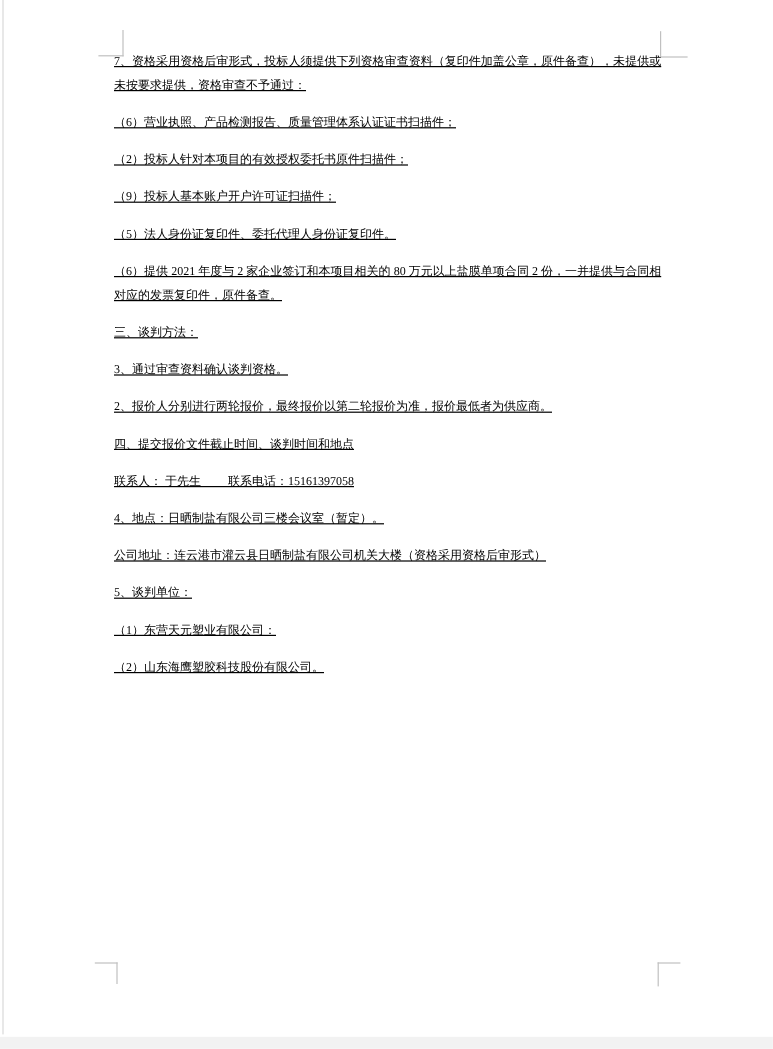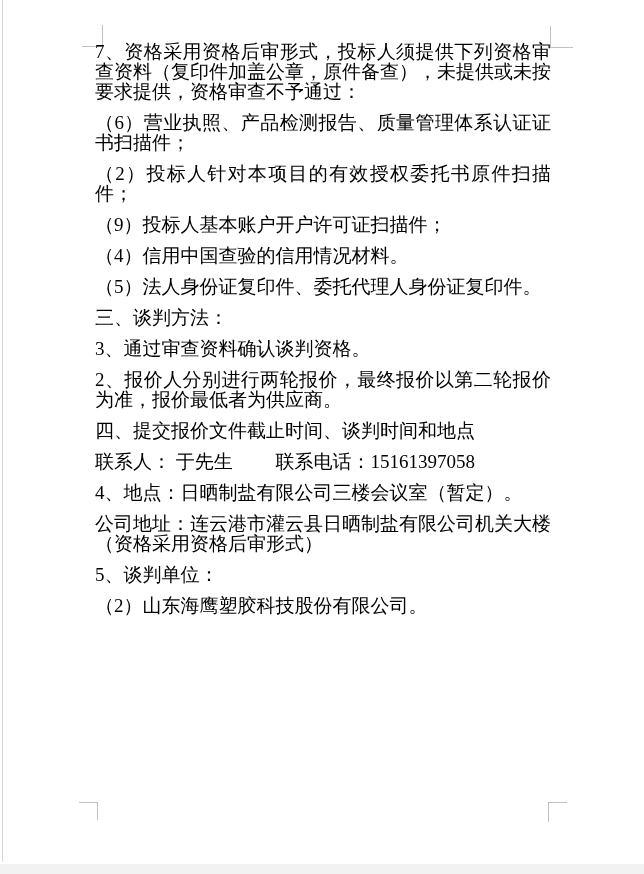--- a/index.html
+++ b/index.html
@@ -25,53 +25,55 @@
   .crop.tr { left: 550px; top: 26px;  width: 23px; height: 22px;
              border-left: 1px solid #c0c0c0;  border-bottom: 1px solid #c0c0c0; }
   .crop.bl { left: 79px;  top: 802px; width: 19px; height: 18px;
              border-right: 1px solid #c0c0c0; border-top: 1px solid #c0c0c0; }
   .crop.br { left: 548px; top: 802px; width: 19px; height: 20px;
              border-left: 1px solid #c0c0c0;  border-top: 1px solid #c0c0c0; }
   .content {
     position: absolute; left: 95px; top: 42px; width: 456px;
   }
   .content p {
-    font-size: 19px;
+    font-size: 10px;
     line-height: 20px;
     margin-bottom: 11px;
     text-align: justify;
     text-justify: inter-character;
+    text-decoration: underline;
   }
   .content p:last-child { margin-bottom: 0; }
 </style>
 </head>
 <body>
 
 <div>
 
   <div class="page-edge-left"></div>
 
   <div class="crop tl"></div>
   <div class="crop tr"></div>
   <div class="crop bl"></div>
   <div class="crop br"></div>
 
   <div class="content">
     <p>7、资格采用资格后审形式，投标人须提供下列资格审查资料（复印件加盖公章，原件备查），未提供或未按要求提供，资格审查不予通过：</p>
     <p>（6）营业执照、产品检测报告、质量管理体系认证证书扫描件；</p>
     <p>（2）投标人针对本项目的有效授权委托书原件扫描件；</p>
     <p>（9）投标人基本账户开户许可证扫描件；</p>
-    <p>（4）信用中国查验的信用情况材料。</p>
     <p>（5）法人身份证复印件、委托代理人身份证复印件。</p>
+    <p>（6）提供 2021 年度与 2 家企业签订和本项目相关的 80 万元以上盐膜单项合同 2 份，一并提供与合同相对应的发票复印件，原件备查。</p>
     <p>三、谈判方法：</p>
     <p>3、通过审查资料确认谈判资格。</p>
     <p>2、报价人分别进行两轮报价，最终报价以第二轮报价为准，报价最低者为供应商。</p>
     <p>四、提交报价文件截止时间、谈判时间和地点</p>
     <p>联系人： 于先生　　 联系电话：15161397058</p>
     <p>4、地点：日晒制盐有限公司三楼会议室（暂定）。</p>
     <p>公司地址：连云港市灌云县日晒制盐有限公司机关大楼（资格采用资格后审形式）</p>
     <p>5、谈判单位：</p>
+    <p>（1）东营天元塑业有限公司：</p>
     <p>（2）山东海鹰塑胶科技股份有限公司。</p>
   </div>
 
   <div class="bottom-strip"></div>
 
 </div>
 
 </body></html>

